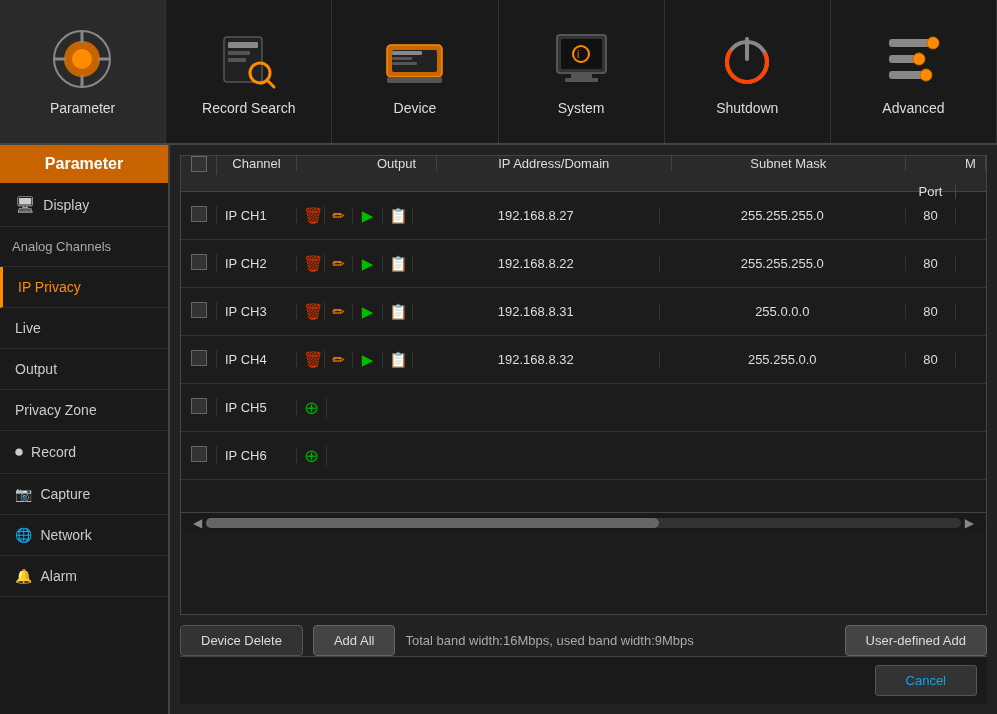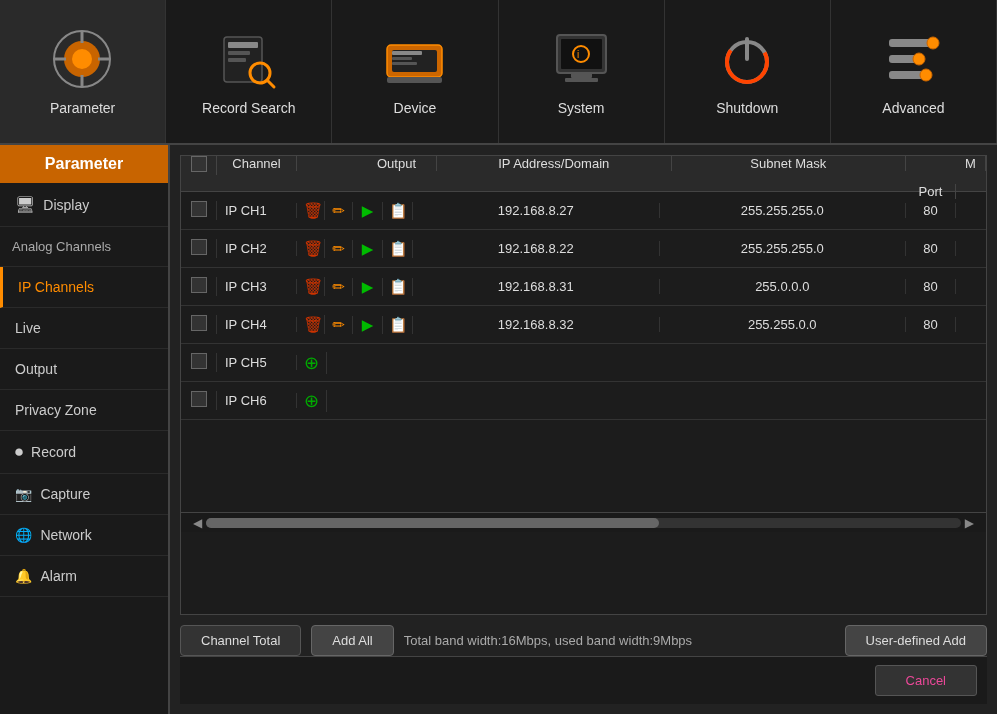--- a/index.html
+++ b/index.html
@@ -113,21 +113,21 @@
     .th-check { width: 36px; }
     .th-channel { flex: 0 0 80px; }
     .th-state { width: 80px; }
     .th-port { width: 50px; margin-top: 28px; }
     .th-more { width: 30px; }
 
     .table-body { overflow-y: auto; }
     .table-row {
       display: flex;
       align-items: center;
-      height: 38px;
+      height: 48px;
       border-bottom: 1px solid #333;
     }
     .td {
       font-size: 13px;
       color: #ddd;
       padding: 0 6px;
       text-align: center;
       border-right: 1px solid #333;
       overflow: hidden;
     }
@@ -214,21 +214,21 @@
       display: flex;
       justify-content: flex-end;
       padding: 8px 10px;
       background: #1a1a1a;
       border-top: 1px solid #444;
     }
     .btn-cancel {
       padding: 7px 30px;
       background: #333;
       border: 1px solid #555;
-      color: #ec4899;
+      color: #0ea5e9;
       font-size: 13px;
       cursor: pointer;
       border-radius: 3px;
     }
 
     
     .nav-svg { width: 65px; height: 65px; }
   </style>
 </head>
 <body>
@@ -312,21 +312,21 @@
     <div class="sidebar-header">Parameter</div>
 
     <div class="sidebar-item">
       <span style="font-size:16px;">🖥</span>
       <span>Display</span>
     </div>
     <div class="sidebar-item section-header">
       <span>Analog Channels</span>
     </div>
     <div class="sidebar-item active" style="background:#1a1a1a; border-left:3px solid #ff8c00; color:#ff8c00;">
-      <span>IP Channels</span>
+      <span>IP Privacy</span>
     </div>
     <div class="sidebar-item">
       <span>Live</span>
     </div>
     <div class="sidebar-item">
       <span>Output</span>
     </div>
     <div class="sidebar-item">
       <span>Privacy Zone</span>
     </div>
@@ -446,21 +446,21 @@
         <span class="scroll-arrow">◀</span>
         <div class="scroll-track">
           <div class="scroll-thumb"></div>
         </div>
         <span class="scroll-arrow">▶</span>
       </div>
 
     </div>
 
     <div class="bottom-bar" style="margin-top:10px;">
-      <button class="btn">Channel Total</button>
+      <button class="btn">Device Delete</button>
       <button class="btn btn-primary">Add All</button>
       <div class="bandwidth-info">Total band width:16Mbps, used band width:9Mbps</div>
       <button class="btn btn-primary">User-defined Add</button>
     </div>
 
     <div class="cancel-bar">
       <button class="btn-cancel">Cancel</button>
     </div>
 
   </div>

